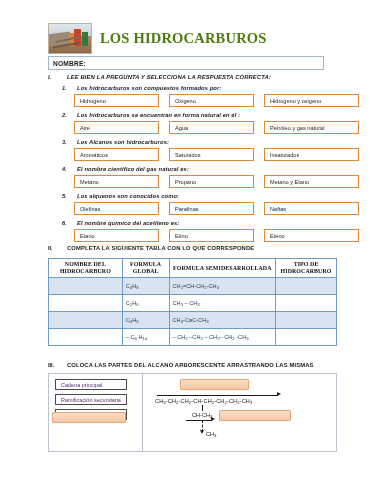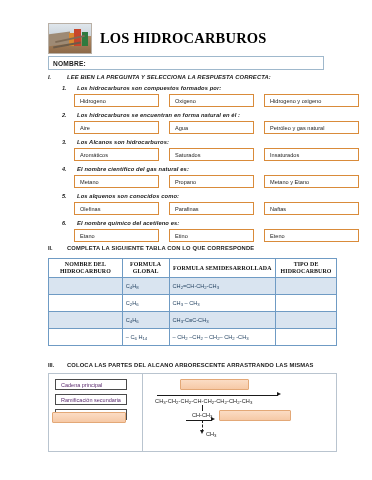--- a/index.html
+++ b/index.html
@@ -24,21 +24,21 @@
   .ph-sky { position: absolute; left: 0; top: 0; width: 100%; height: 45%; background: linear-gradient(#dfe6ec,#cbd3da); }
   .ph-ground { position: absolute; left: 0; bottom: 0; width: 100%; height: 58%; background: linear-gradient(#b08a63,#8d6a49); }
   .ph-rock { position: absolute; left: -2px; bottom: 30%; width: 55%; height: 40%; background: #9e8a74; transform: skewY(-8deg); }
   .ph-tank1 { position: absolute; right: 10px; top: 5px; width: 7px; height: 17px; background: #c7452c; }
   .ph-tank2 { position: absolute; right: 3px; top: 8px; width: 6px; height: 14px; background: #2f7a3e; }
   .ph-tank3 { position: absolute; right: 17px; top: 9px; width: 5px; height: 13px; background: #d8882f; }
   .ph-pipe { position: absolute; left: 6px; top: 14px; width: 30px; height: 2px; background: #7d6a55; transform: rotate(-12deg); }
   .ph-pipe2 { position: absolute; left: 4px; top: 20px; width: 28px; height: 2px; background: #6d5c49; transform: rotate(-10deg); }
   .header-title {
     font-family: "Liberation Serif", serif;
-    font-weight: bold; font-size: 14.5px; color: #000000; letter-spacing: .2px; white-space: nowrap;
+    font-weight: bold; font-size: 14.5px; color: #4d7c0f; letter-spacing: .2px; white-space: nowrap;
   }
 
   
   .nombre-box {
     position: absolute; left: 48px; top: 56px; width: 276px; height: 14px;
     border: 1px solid #9fb8cc; background: #fff; display: flex; align-items: center;
   }
   .nombre-label { font-size: 6.6px; font-weight: bold; padding-left: 4px; letter-spacing: .2px; }
 
   

